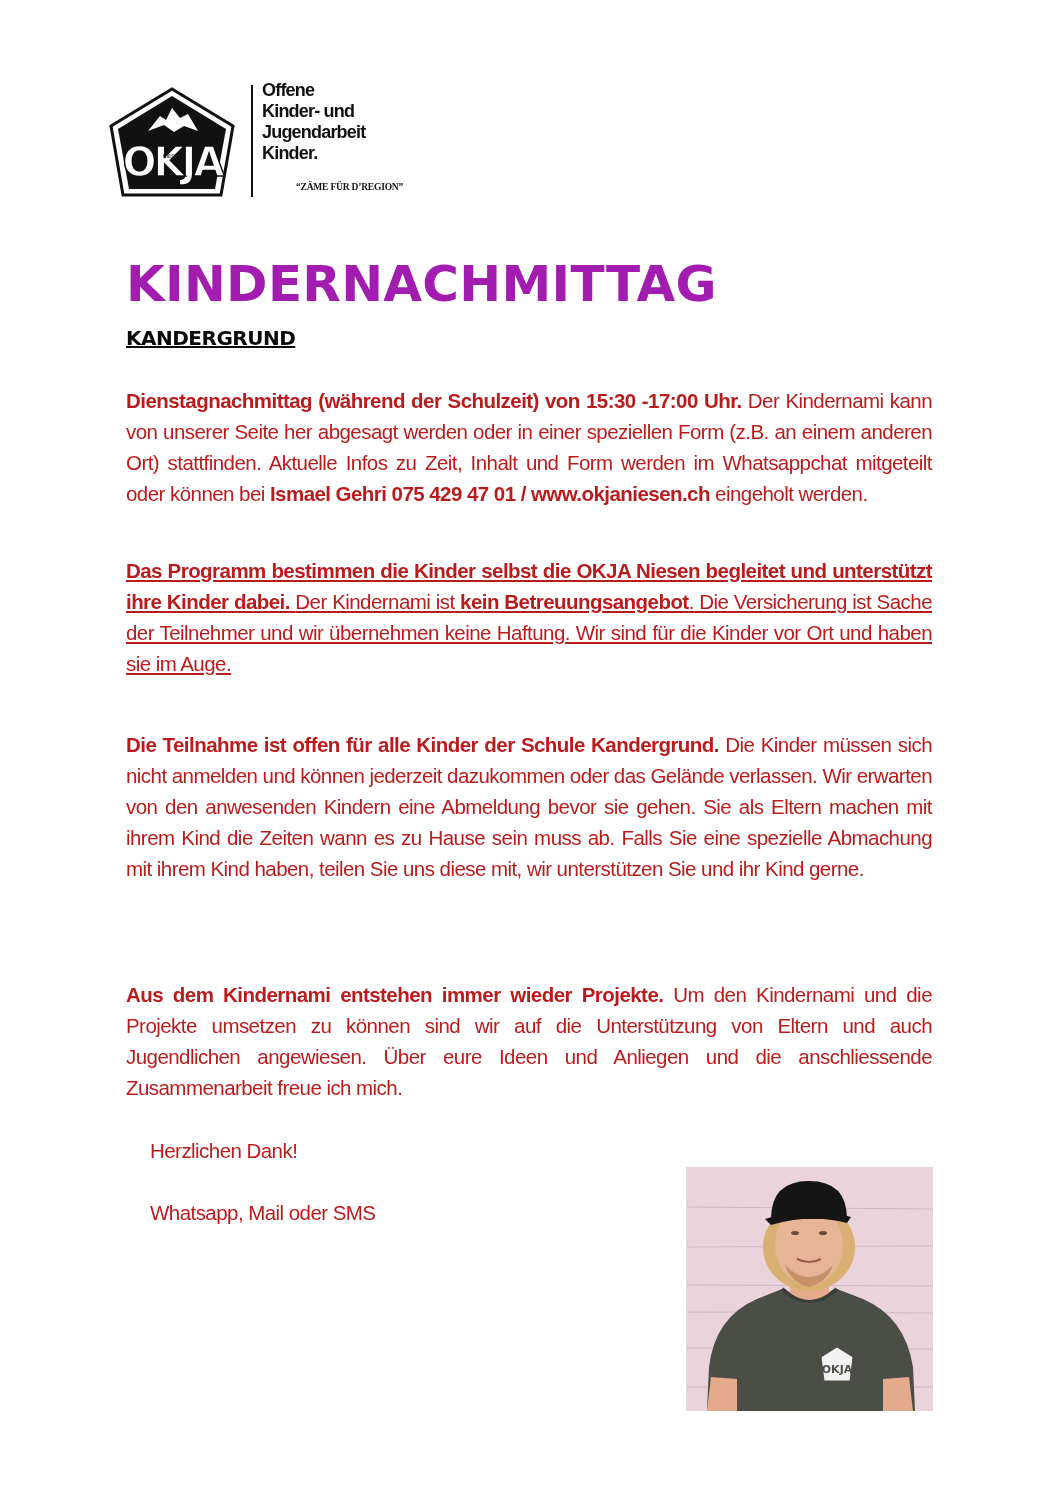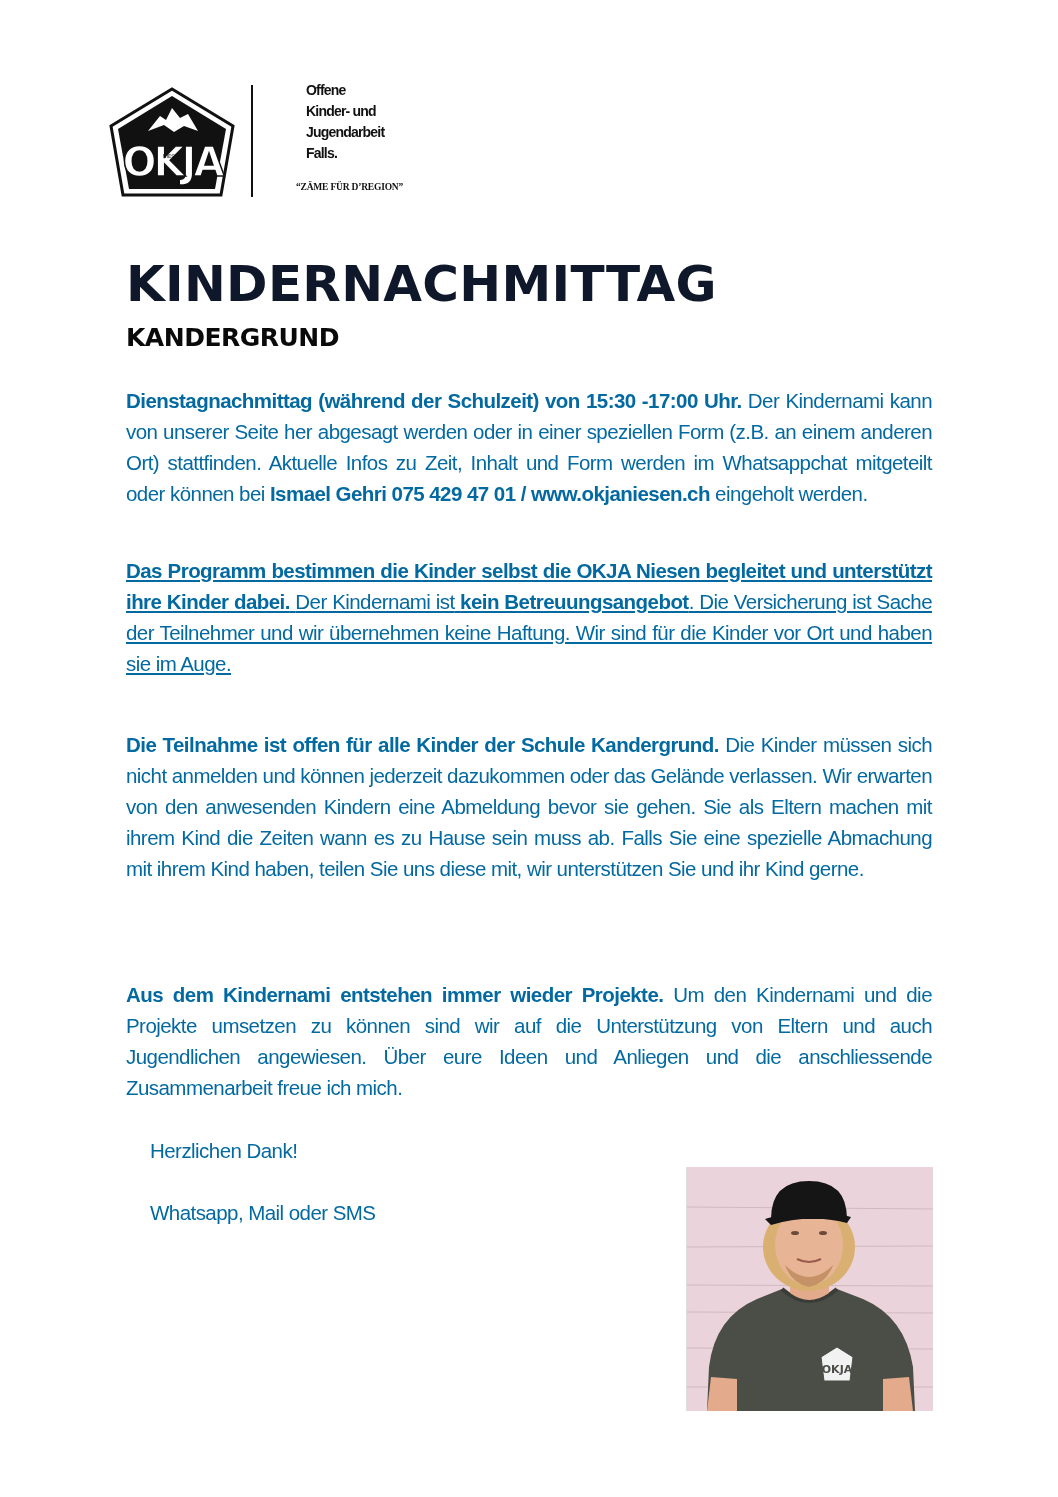--- a/index.html
+++ b/index.html
@@ -3,30 +3,30 @@
 <meta charset="utf-8">
 <style>
   html, body { margin: 0; padding: 0; background: #ffffff; }
   body { width: 1058px; height: 1497px; position: relative; overflow: hidden; color: #111; }
   .page { position: absolute; left: 0; top: 0; width: 1058px; height: 1497px; background: #fff; }
 
   
   .logo { position: absolute; left: 108px; top: 80px; width: 330px; height: 122px; }
   .logo-mark { position: absolute; left: 0; top: 6px; width: 128px; height: 112px; }
   .logo-divider { position: absolute; left: 143px; top: 5px; width: 2px; height: 112px; background: #111; }
-  .logo-text { position: absolute; left: 154px; top: 0px; font-family: "Liberation Sans", sans-serif; font-weight: bold; font-size: 14px; line-height: 21px; letter-spacing: -0.8px; color: #111; margin-left: 44px; }
+  .logo-text { position: absolute; left: 154px; top: 0px; font-family: "Liberation Sans", sans-serif; font-weight: bold; font-size: 18px; line-height: 21px; letter-spacing: -0.8px; color: #111; }
   .logo-text div { white-space: nowrap; }
   .logo-tagline { position: absolute; left: 188px; top: 102px; font-family: Liberation Serif, serif; font-weight: bold; font-size: 9.5px; letter-spacing: -0.2px; white-space: nowrap; color: #111; }
 
   
-  .title { position: absolute; left: 126px; top: 254px; font-family: "DejaVu Sans", sans-serif; font-weight: bold; font-size: 50px; line-height: 60px; letter-spacing: 0.3px; color: #0f172a; white-space: nowrap; }
-  .subtitle { position: absolute; left: 126px; top: 320px; font-family: "DejaVu Sans", sans-serif; font-weight: bold; font-size: 25px; line-height: 36px; letter-spacing: -0.5px; color: #0a0a0a; white-space: nowrap; }
+  .title { position: absolute; left: 126px; top: 254px; font-family: "DejaVu Sans", sans-serif; font-weight: bold; font-size: 50px; line-height: 60px; letter-spacing: 0.3px; color: #a21caf; white-space: nowrap; }
+  .subtitle { position: absolute; left: 126px; top: 320px; font-family: "DejaVu Sans", sans-serif; font-weight: bold; font-size: 20px; line-height: 36px; letter-spacing: -0.5px; color: #0a0a0a; white-space: nowrap; text-decoration: underline; }
 
   
-  .para { position: absolute; left: 126px; width: 806px; font-family: "Liberation Sans", sans-serif; font-size: 20.5px; line-height: 31px; letter-spacing: -0.55px; color: #0369a1; text-align: justify; }
+  .para { position: absolute; left: 126px; width: 806px; font-family: "Liberation Sans", sans-serif; font-size: 20.5px; line-height: 31px; letter-spacing: -0.55px; color: #b91c1c; text-align: justify; }
   .para b { font-weight: bold; }
   .para .line { display: block; white-space: nowrap; margin-left: 24px; }
   .p1 { top: 385px; }
   .p2 { top: 555px; text-decoration: underline; }
   .p3 { top: 729px; }
   .p4 { top: 979px; }
   .sig { top: 1135px; }
   .sig .gap { height: 31px; }
 
   .photo { position: absolute; left: 686px; top: 1167px; width: 246px; height: 244px; overflow: hidden; border-left: 1px solid #ddd; }
@@ -42,21 +42,21 @@
       <polygon points="64,10 118,43 107,103 21,103 10,43" fill="#111"></polygon>
       <polygon points="40,45 52,30 58,34 64,22 72,32 80,28 90,45 76,40 66,46 56,39" fill="#fff"></polygon>
       <text x="64" y="90" text-anchor="middle" font-family="DejaVu Sans, sans-serif" font-weight="bold" font-size="40" fill="#fff" stroke="#111" stroke-width="1.5" letter-spacing="-3">OKJA</text>
       <text x="64" y="72" text-anchor="middle" font-family="DejaVu Sans, sans-serif" font-size="5" fill="#111">NIESEN</text>
     </svg>
     <div class="logo-divider"></div>
     <div class="logo-text">
       <div>Offene</div>
       <div>Kinder- und</div>
       <div>Jugendarbeit</div>
-      <div>Falls.</div>
+      <div>Kinder.</div>
     </div>
     <div class="logo-tagline">“ZÄME FÜR D’REGION”</div>
   </div>
 
   <div class="title">KINDERNACHMITTAG</div>
   <div class="subtitle">KANDERGRUND</div>
 
   <div class="para p1">
     <b>Dienstagnachmittag (während der Schulzeit) von 15:30 -17:00 Uhr.</b>
     <span>Der Kindernami kann von unserer Seite her abgesagt werden oder in einer speziellen Form (z.B. an einem anderen Ort) stattfinden. Aktuelle Infos zu Zeit, Inhalt und Form werden im Whatsappchat mitgeteilt oder können bei</span>

